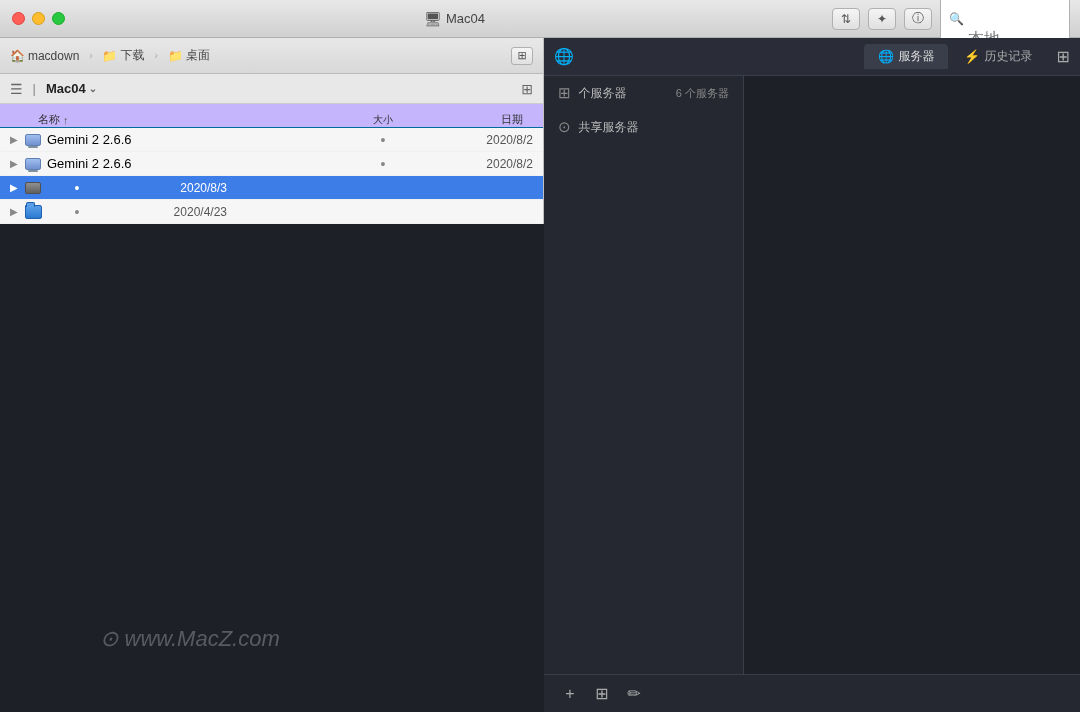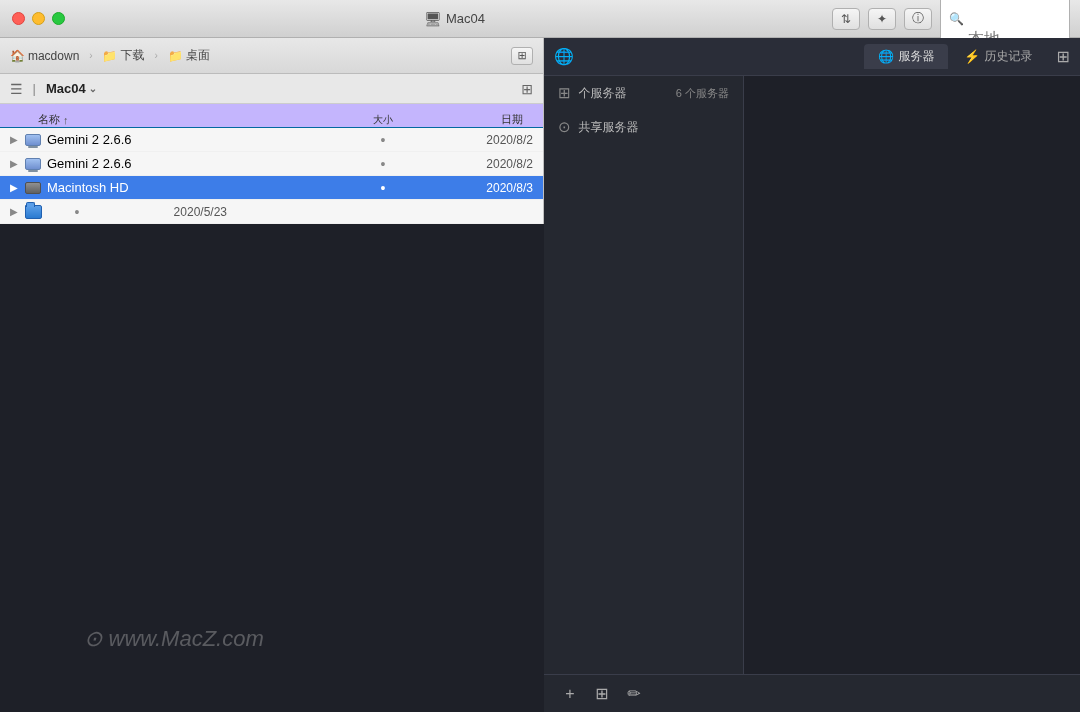--- a/index.html
+++ b/index.html
@@ -215,21 +215,21 @@
       border-bottom: none;
     }
 
     .dot-bullet { color: #888; font-size: 14px; }
     .file-row.selected .dot-bullet { color: white; }
 
     
     .watermark {
       position: absolute;
       bottom: 60px;
-      left: 84px;
+      left: 100px;
       color: rgba(180, 180, 180, 0.4);
       font-size: 22px;
       font-style: italic;
       pointer-events: none;
       white-space: nowrap;
     }
 
     
     .ftp-panel {
       flex: 1;
@@ -419,32 +419,31 @@
           <div class="file-name">Gemini 2 2.6.6</div>
           <div class="file-size dot-bullet">•</div>
           <div class="file-date">2020/8/2</div>
         </div>
 
         <div class="file-row selected" id="row-3">
           <div class="file-expand">▶</div>
           <div class="file-icon">
             <div class="icon-hd"></div>
           </div>
-          <div class="file-name">Macintosh HD</div>
           <div class="file-size dot-bullet">•</div>
           <div class="file-date">2020/8/3</div>
         </div>
 
         <div class="file-row" id="row-4">
           <div class="file-expand">▶</div>
           <div class="file-icon">
             <div class="icon-folder-blue"></div>
           </div>
           <div class="file-size dot-bullet">•</div>
-          <div class="file-date">2020/5/23</div>
+          <div class="file-date">2020/4/23</div>
         </div>
 
       </div>
     </div>
 
     <div class="watermark">⊙ www.MacZ.com</div>
   </div>
 
   <div class="ftp-panel">
 

